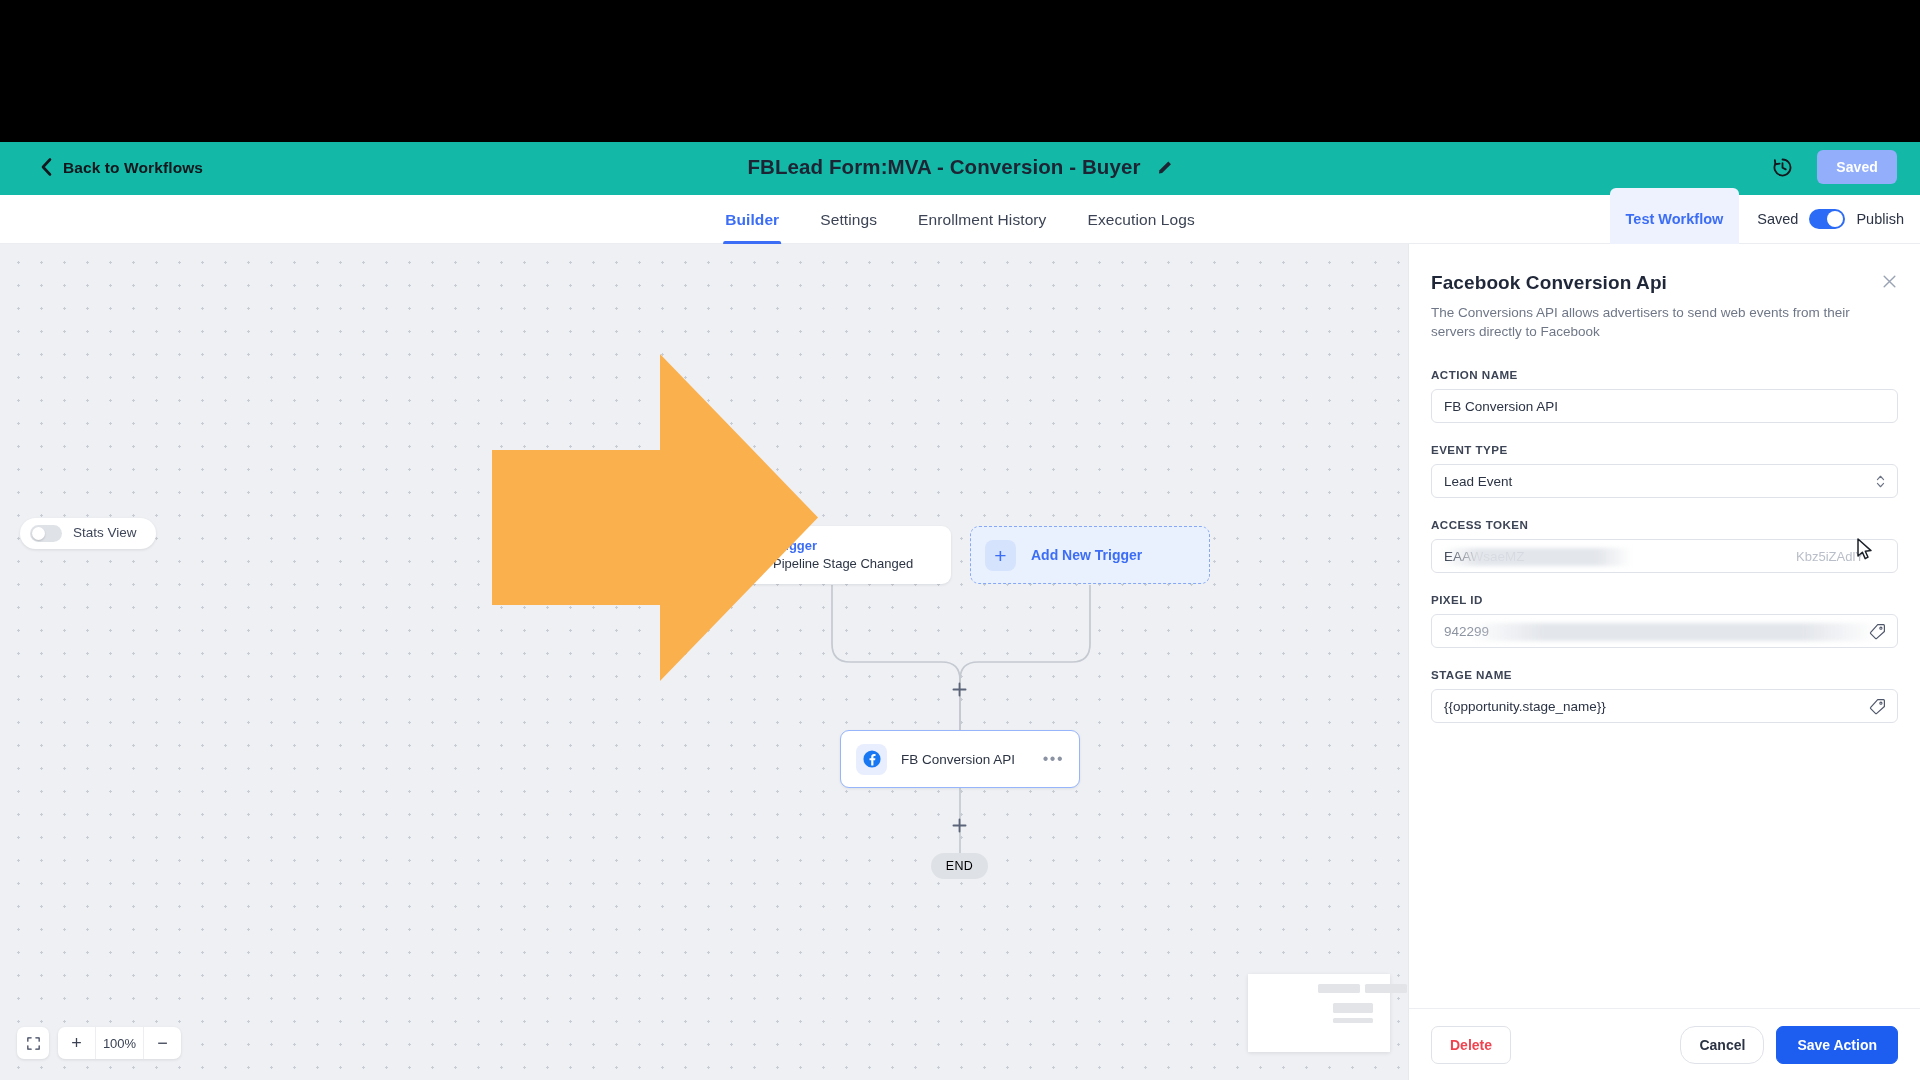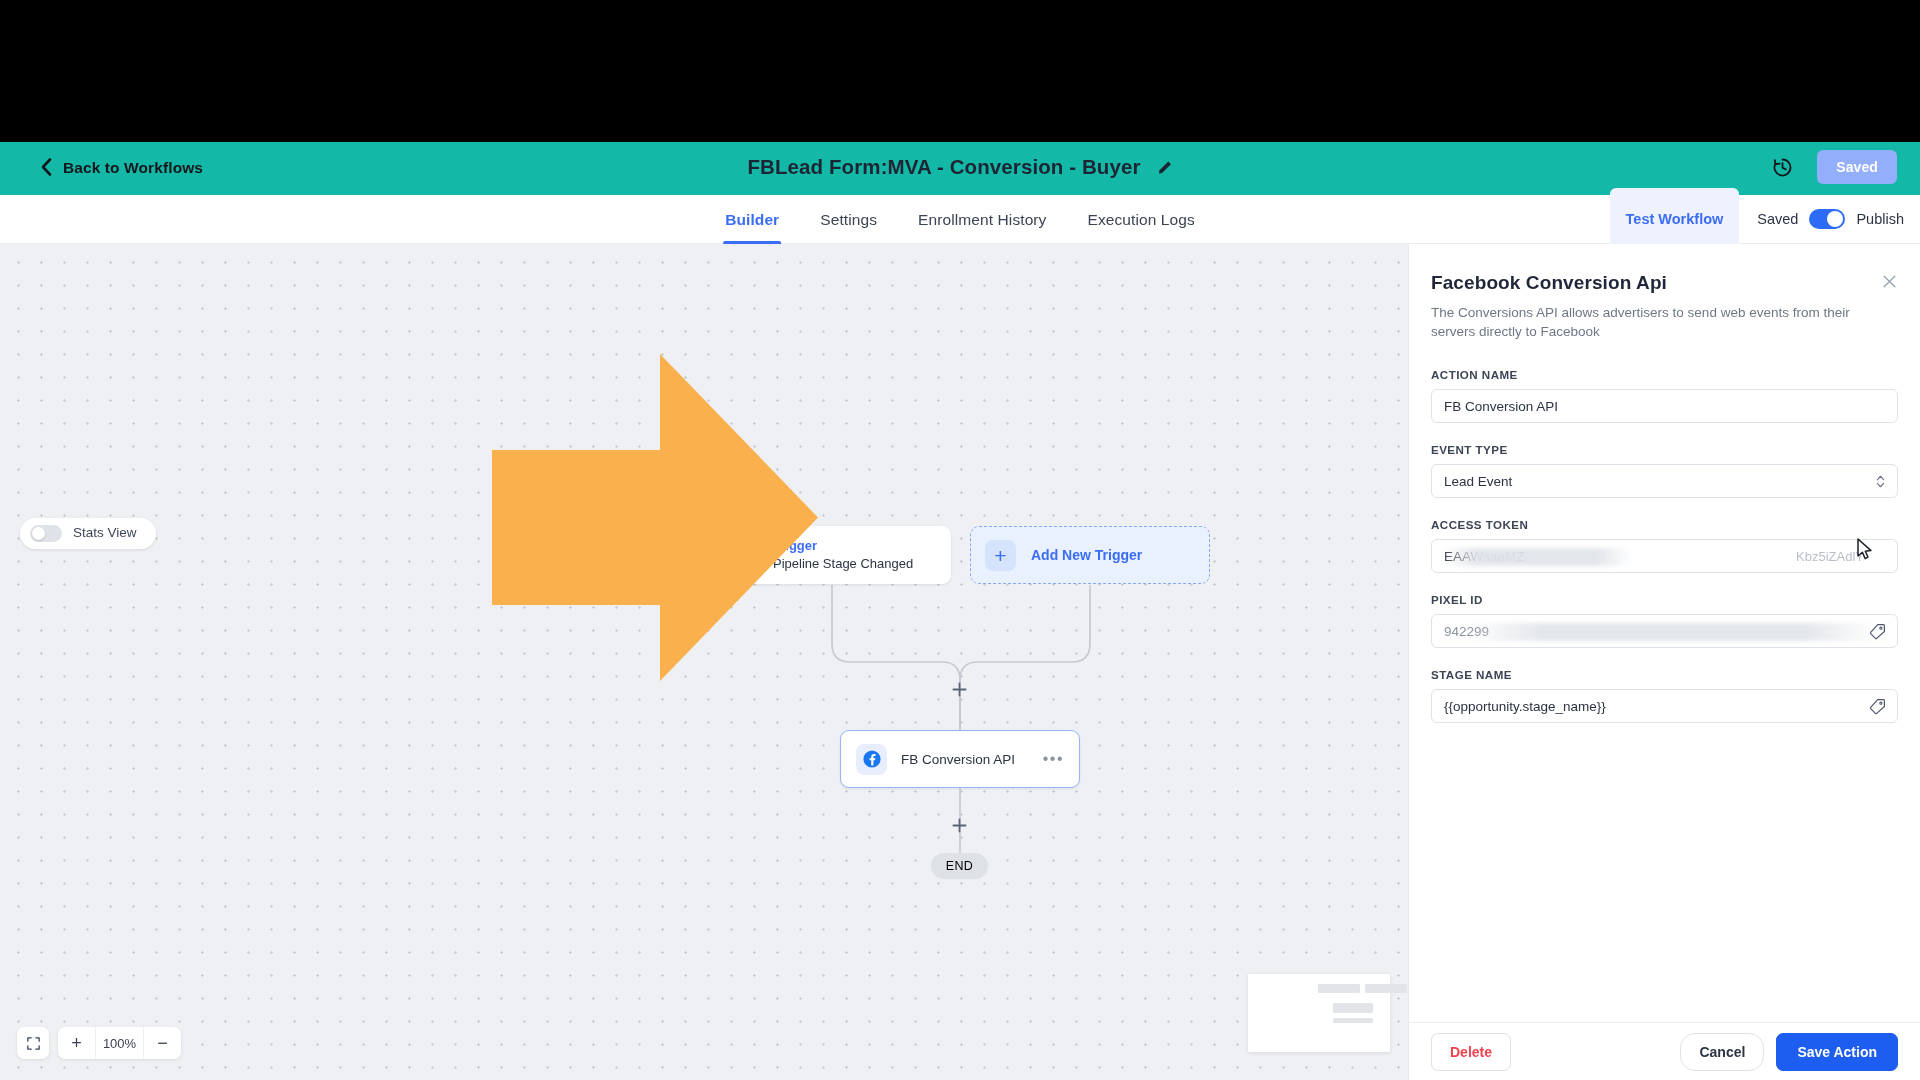--- a/index.html
+++ b/index.html
@@ -225,21 +225,21 @@
     filter:blur(2.2px);
   }
   .tail-text {
     position:absolute; right:33px; font-size:13px; color:#b9bec8; filter:blur(.35px);
   }
   .stepper-icon { position:absolute; right:11px; width:11px; height:15px; }
   .tag-icon { position:absolute; right:11px; width:17px; height:17px; }
   .cursor-glyph { position:absolute; right:22px; top:-3px; width:22px; height:26px; }
 
   .panel-foot {
-    height:58px; border-top:1px solid #eceef1;
+    height:72px; border-top:1px solid #eceef1;
     display:flex; align-items:center; padding:18px 22px; gap:12px;
   }
   .btn {
     border-radius:7px; font-size:14px; font-weight:600; font-family:inherit;
     cursor:pointer; padding:10px 18px; border:1px solid #dfe2e8; background:#fff;
   }
   .btn-delete { color:#ef4450; }
   .btn-cancel { color:#2b3344; margin-left:auto;border-radius:15px; }
   .btn-save { background:#1d5ef0; border-color:#1d5ef0; color:#fff; padding:10px 20px; }
 

